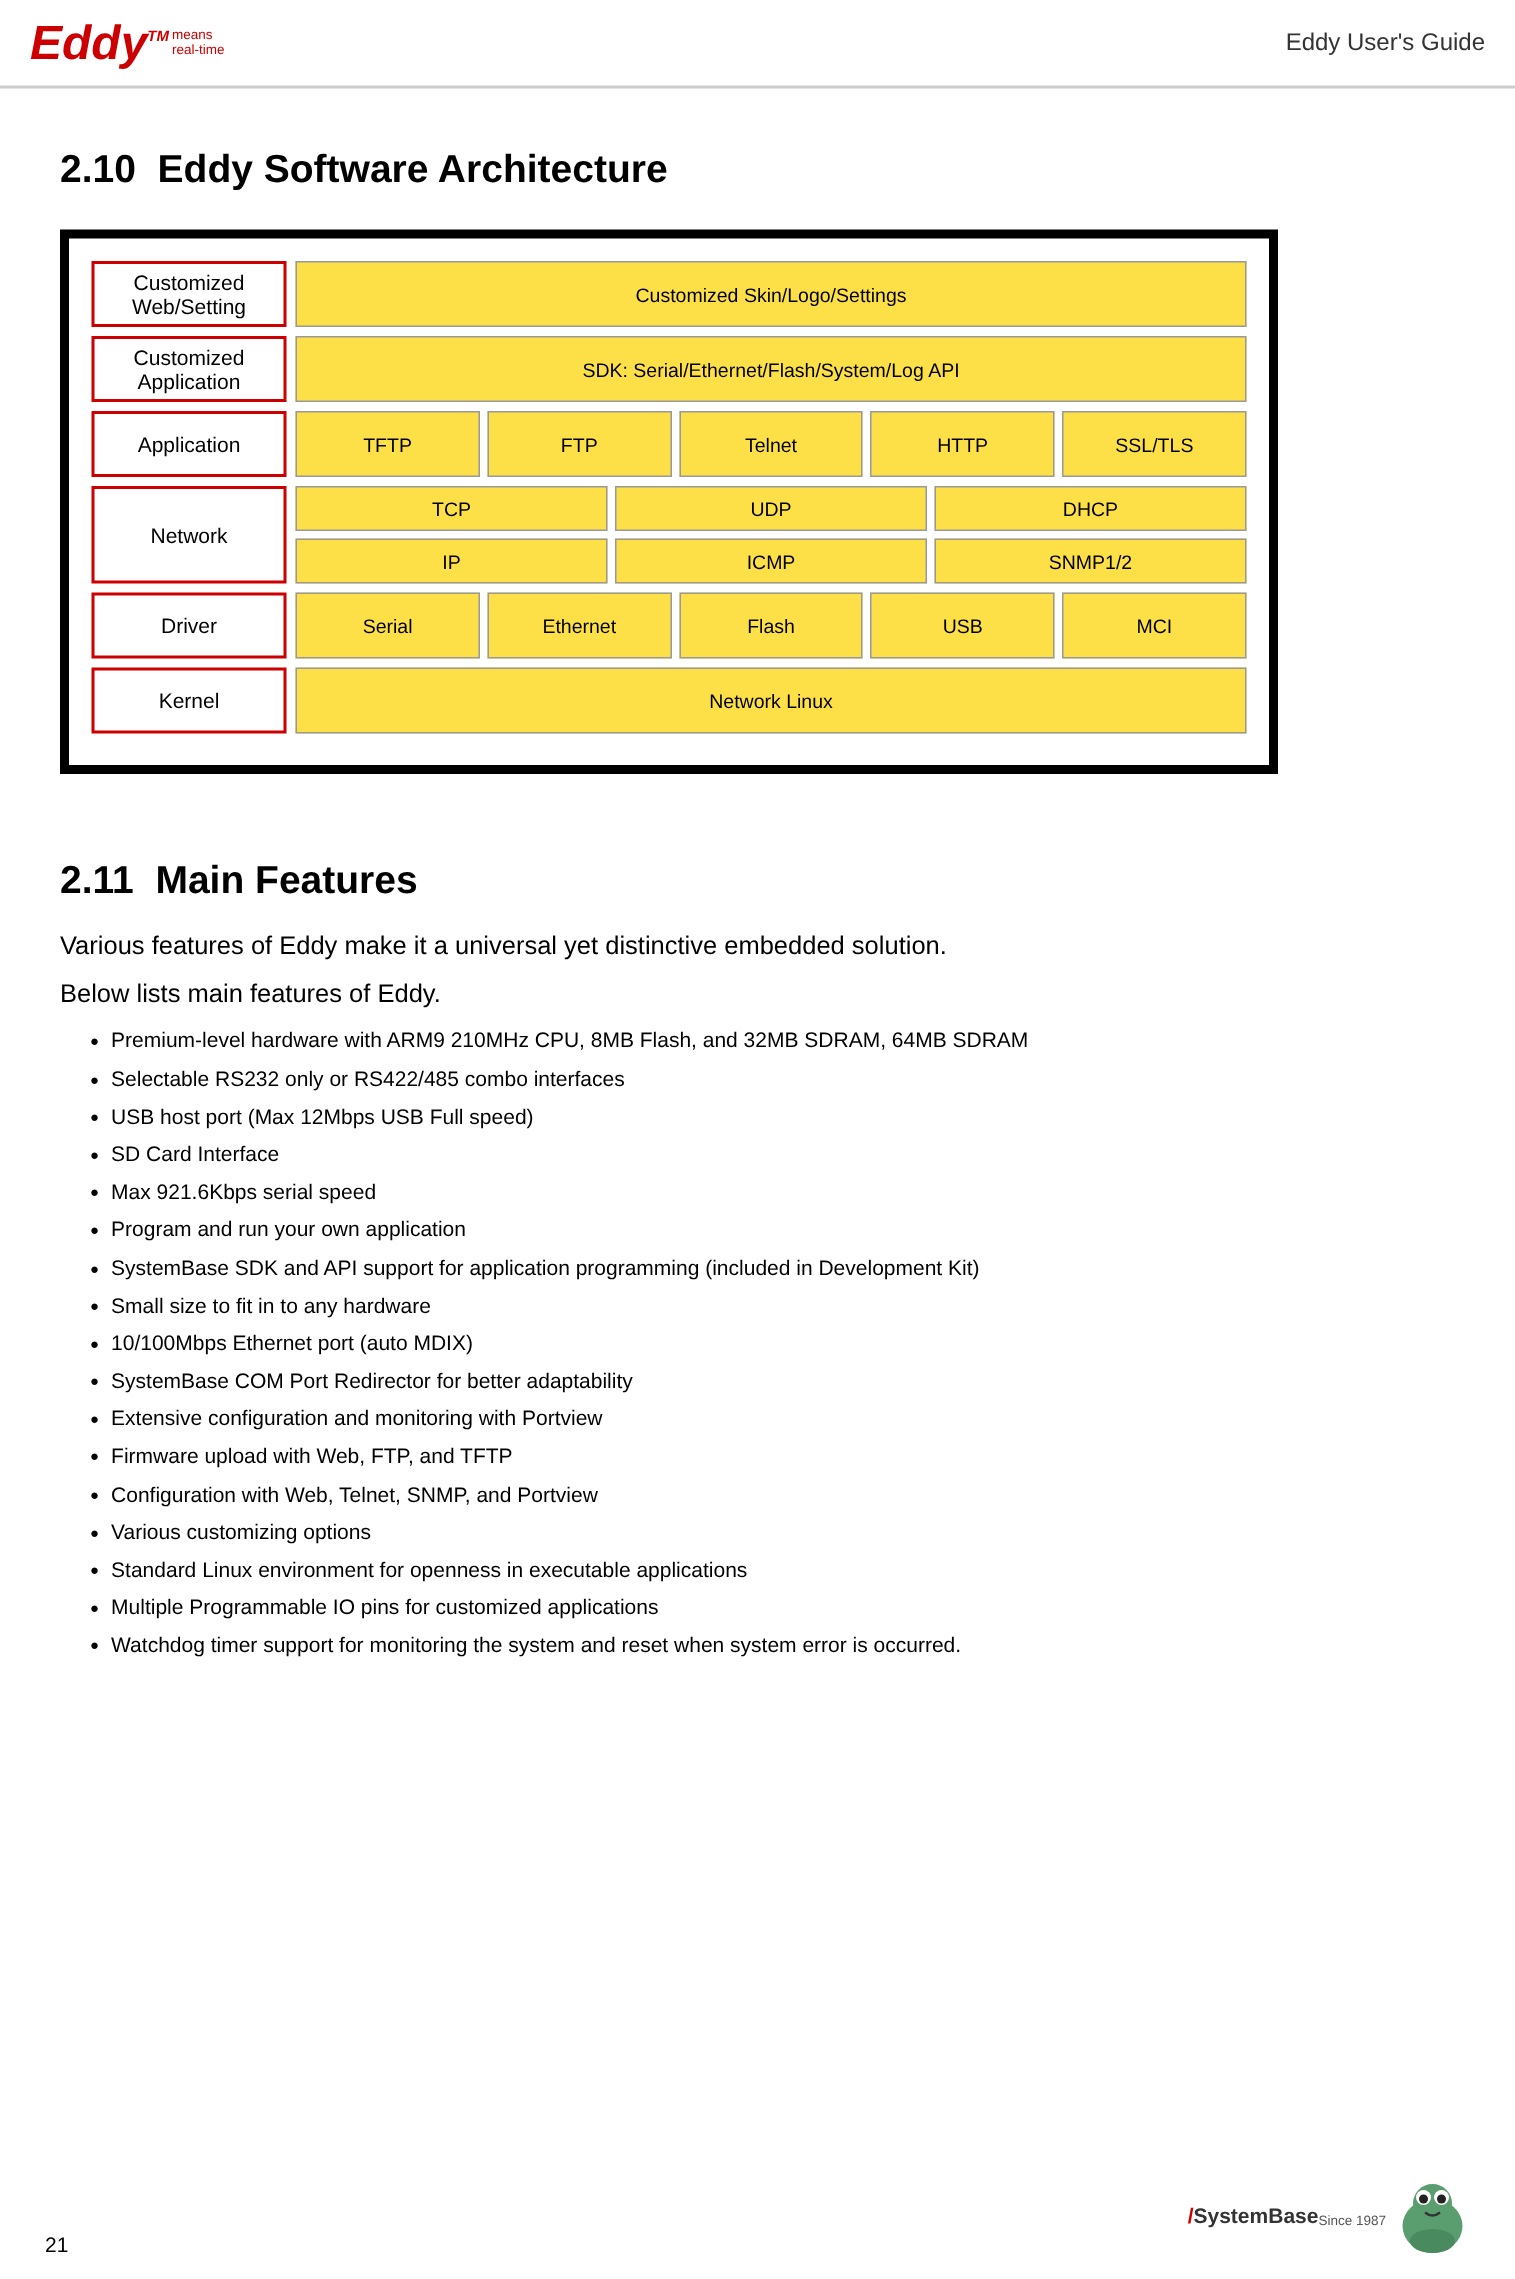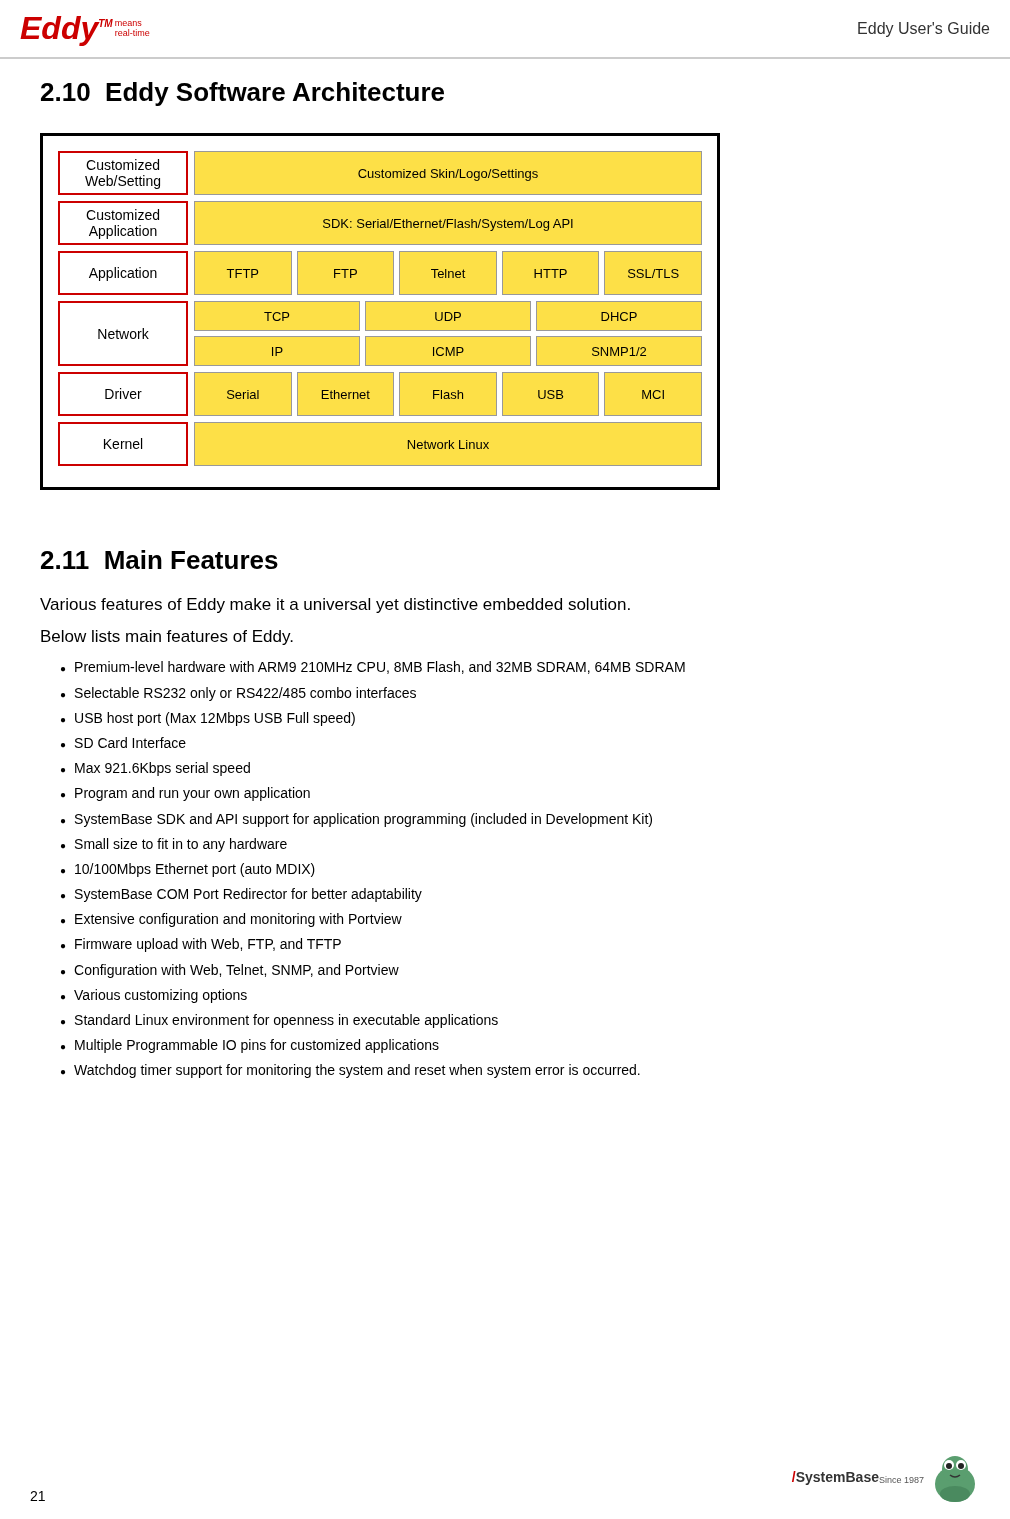--- a/index.html
+++ b/index.html
@@ -41,37 +41,37 @@
       line-height: 1.1;
       margin-left: 2px;
     }
     .header-title {
       font-size: 16px;
       color: #333;
     }
 
     
     .content {
-      padding: 18px 40px;
+      padding: 38px 40px;
     }
 
     
     .section-title {
       font-size: 26px;
       font-weight: bold;
       margin-bottom: 25px;
     }
 
     
     .arch-diagram {
-      border: 3px solid #000000;
+      border: 6px solid #000000;
       padding: 15px;
       margin-bottom: 35px;
       display: inline-block;
-      width: 680px;
+      width: 812px;
     }
 
     .arch-row {
       display: flex;
       align-items: stretch;
       margin-bottom: 6px;
       gap: 6px;
     }
 
     .arch-label {

